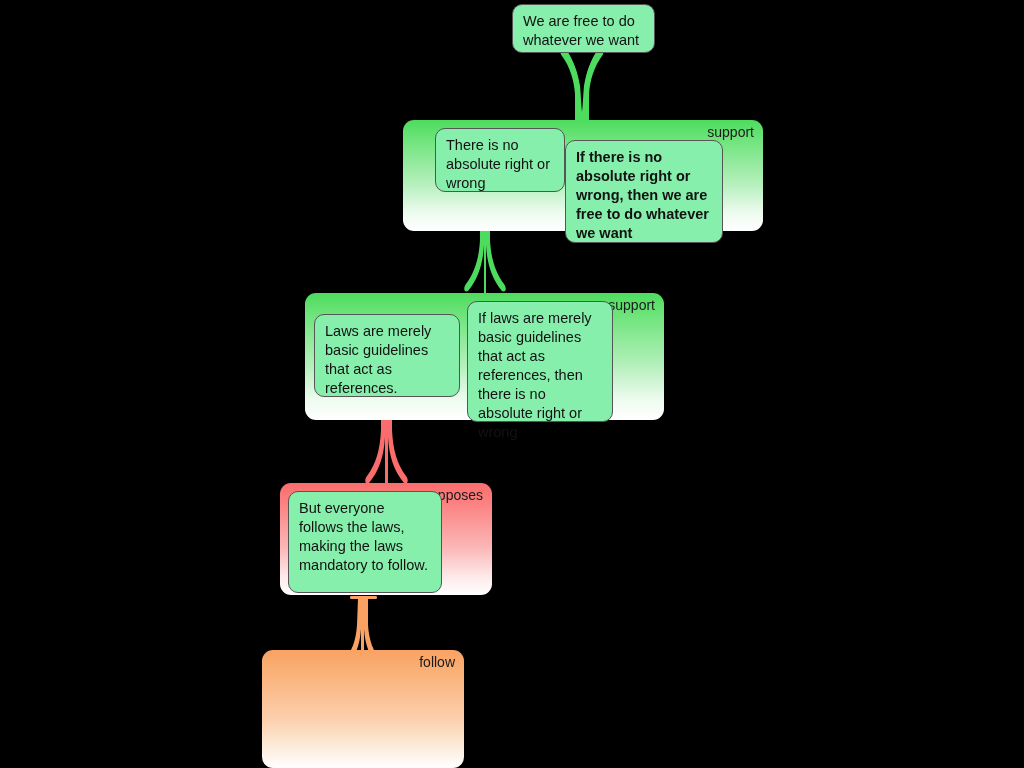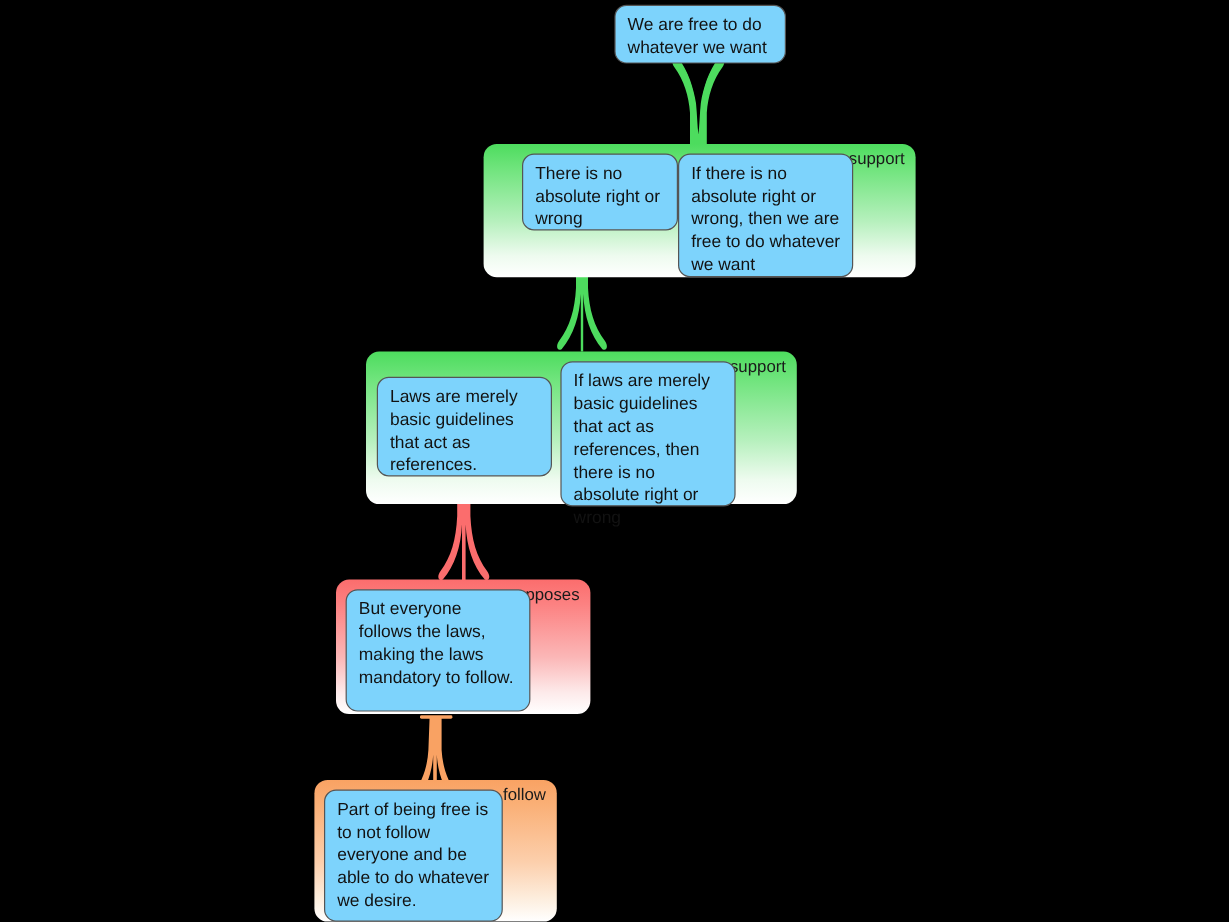--- a/index.html
+++ b/index.html
@@ -57,21 +57,21 @@
     right: 9px;
     font-size: 14px;
     line-height: 13px;
     color: #1a1a1a;
     white-space: nowrap;
   }
 
   
   .box {
     position: absolute;
-    background: #7dd3fc;
+    background: #86efac;
     border: 1px solid #555555;
     border-radius: 10px;
     box-sizing: border-box;
     padding: 7px 9px 0 10px;
     font-size: 14.5px;
     line-height: 19px;
     color: #121212;
     z-index: 3;
   }
   .box.root {
@@ -162,21 +162,21 @@
   <div class="box root" style="left:512px; top:4px; width:143px; height:49px;">
     <p>We are free to do whatever we want</p>
   </div>
 
   <div class="group support" style="left:403px; top:120px; width:360px; height:111px;">
     <span class="group-label">support</span>
   </div>
   <div class="box" style="left:435px; top:128px; width:130px; height:64px;">
     <p>There is no absolute right or wrong</p>
   </div>
-  <div class="box" style="left:565px; top:128px; width:146px; height:103px;">
+  <div class="box" style="left:565px; top:140px; width:158px; height:103px;font-weight:bold;">
     <p>If there is no absolute right or wrong, then we are free to do whatever we want</p>
   </div>
 
   <div class="group support" style="left:305px; top:293px; width:359px; height:127px;">
     <span class="group-label">support</span>
   </div>
   <div class="box" style="left:314px; top:301px; width:146px; height:83px;margin-top:13px;">
     <p>Laws are merely basic guidelines that act as references.</p>
   </div>
   <div class="box" style="left:467px; top:301px; width:146px; height:121px;">
@@ -186,17 +186,14 @@
   <div class="group opposes" style="left:280px; top:483px; width:212px; height:112px;">
     <span class="group-label">opposes</span>
   </div>
   <div class="box" style="left:288px; top:491px; width:154px; height:102px;">
     <p>But everyone follows the laws, making the laws mandatory to follow.</p>
   </div>
 
   <div class="group rebuts" style="left:262px; top:650px; width:202px; height:118px;">
     <span class="group-label">follow</span>
   </div>
-  <div class="box" style="left:270px; top:658px; width:149px; height:110px;">
-    <p>Part of being free is to not follow everyone and be able to do whatever we desire.</p>
-  </div>
 
 </div>
 
 </body></html>

